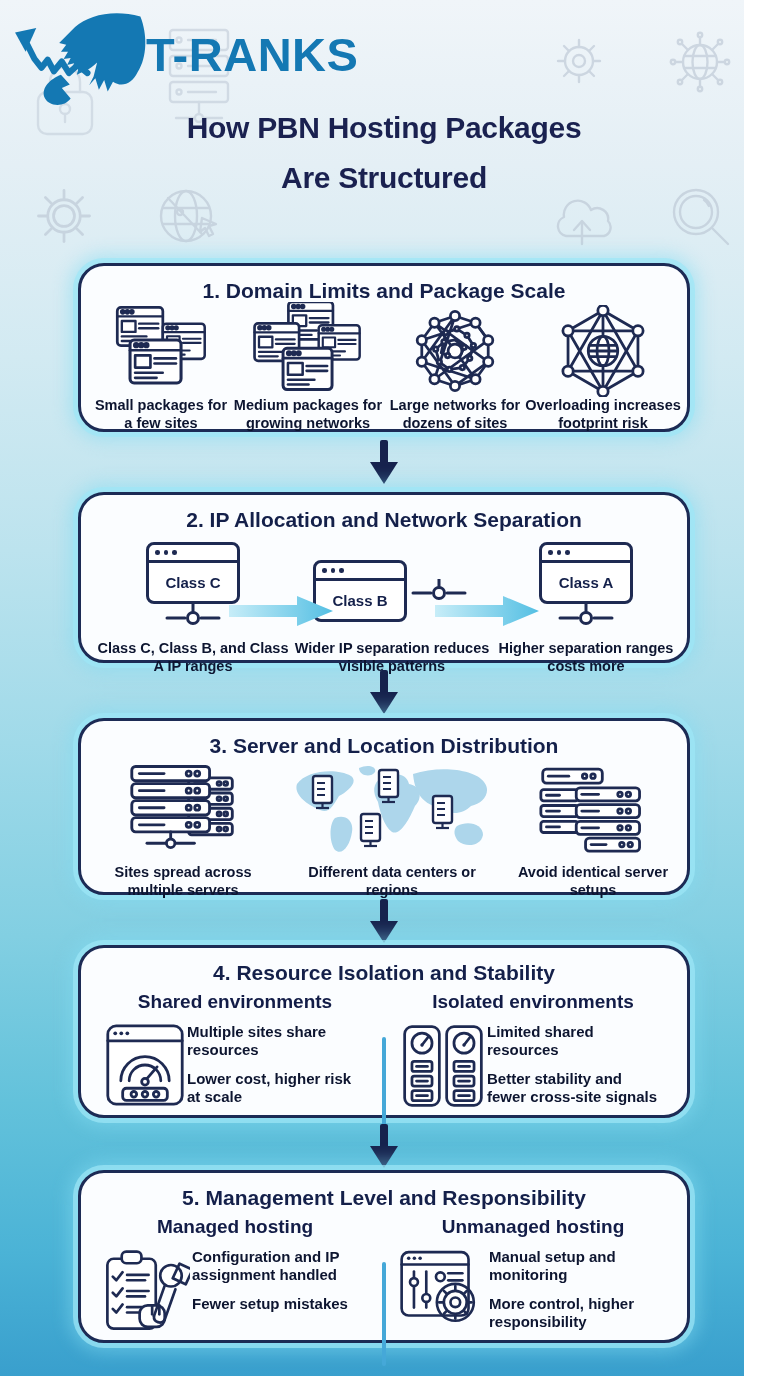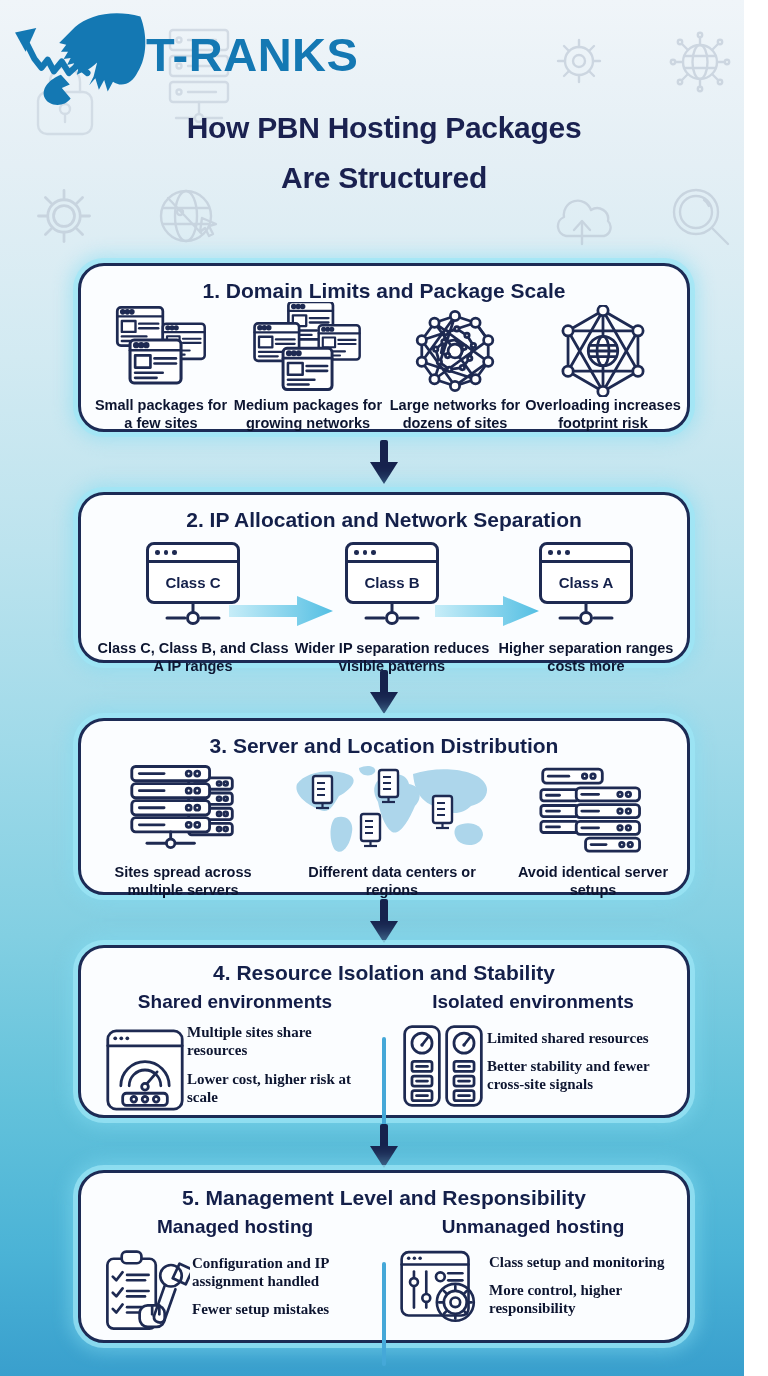--- a/index.html
+++ b/index.html
@@ -38,21 +38,21 @@
   .cwin-bar i{width:4.5px;height:4.5px;border-radius:50%;background:#1e2a52;}
   .cwin-label{height:38px;display:flex;align-items:center;justify-content:center;font-size:15px;font-weight:700;color:#14204a;}
   .steparrow{position:absolute;top:62px;}
   
   #card3 .row{grid-template-columns:176px 220px 160px;padding:2px 14px 0;}
   #card3 .icwrap{height:104px;}
   
   .split{display:grid;grid-template-columns:1fr 1fr;padding:2px 5px 0;position:relative;}
   .half{display:flex;flex-direction:column;align-items:center;}
   .half h3{margin:4px 0 10px;font-size:19px;font-weight:800;color:#121c47;}
-  .pair{display:flex;align-items:center;gap:2px;font-family:Liberation Serif, serif;}
+  .pair{display:flex;gap:2px;}
   .bullets{width:178px;}
   .bullets p{margin:0 0 10px;font-size:15px;line-height:1.22;font-weight:600;color:#0d1530;}
   .vdiv{position:absolute;left:50%;transform:translateX(-50%);top:52px;width:4px;border-radius:3px;background:#45a8d8;}
   
   .flow{position:absolute;left:366px;}
 </style>
 </head>
 <body>
 
 <div class="page">
@@ -305,21 +305,21 @@
           <svg class="ic" width="64" height="24" viewBox="0 0 64 24">
               <line x1="32" y1="0" x2="32" y2="8"></line>
               <line x1="6" y1="14" x2="24" y2="14"></line>
               <line x1="40" y1="14" x2="58" y2="14"></line>
               <circle class="f" cx="32" cy="14" r="5.5"></circle>
             </svg>
         </div>
         <div class="cap">Class C, Class B, and Class A IP ranges</div>
       </div>
       <div class="col">
-        <div class="icwrap" style="height:98px;flex-direction:column;justify-content:flex-start;padding-top:6px">
+        <div class="icwrap" style="height:98px;flex-direction:row;justify-content:flex-start;padding-top:6px">
           <div class="cwin">
               <div class="cwin-bar">
                 <i></i>
                 <i></i>
                 <i></i>
               </div>
             <div class="cwin-label">Class B</div>
             </div>
           <svg class="ic" width="64" height="24" viewBox="0 0 64 24">
               <line x1="32" y1="0" x2="32" y2="8"></line>
@@ -609,21 +609,21 @@
               <line x1="64" y1="73.5" x2="64" y2="78.5"></line>
                 <line x1="54.5" y1="69.5" x2="51" y2="73"></line>
               <line x1="50.5" y1="60" x2="45.5" y2="60"></line>
                 <line x1="54.5" y1="50.5" x2="51" y2="47"></line>
               <line x1="64" y1="46.5" x2="64" y2="41.5"></line>
                 <line x1="73.5" y1="50.5" x2="77" y2="47"></line>
             </g>
             <circle class="f" cx="64" cy="60" r="5.5" stroke-width="3"></circle>
           </svg>
           <div class="bullets">
-            <p>Class setup and monitoring</p>
+            <p>Manual setup and monitoring</p>
             <p>More control, higher responsibility</p>
           </div>
         </div>
       </div>
       <div class="vdiv" style="height:104px"></div>
     </div>
   </section>
 
 </div>
 

